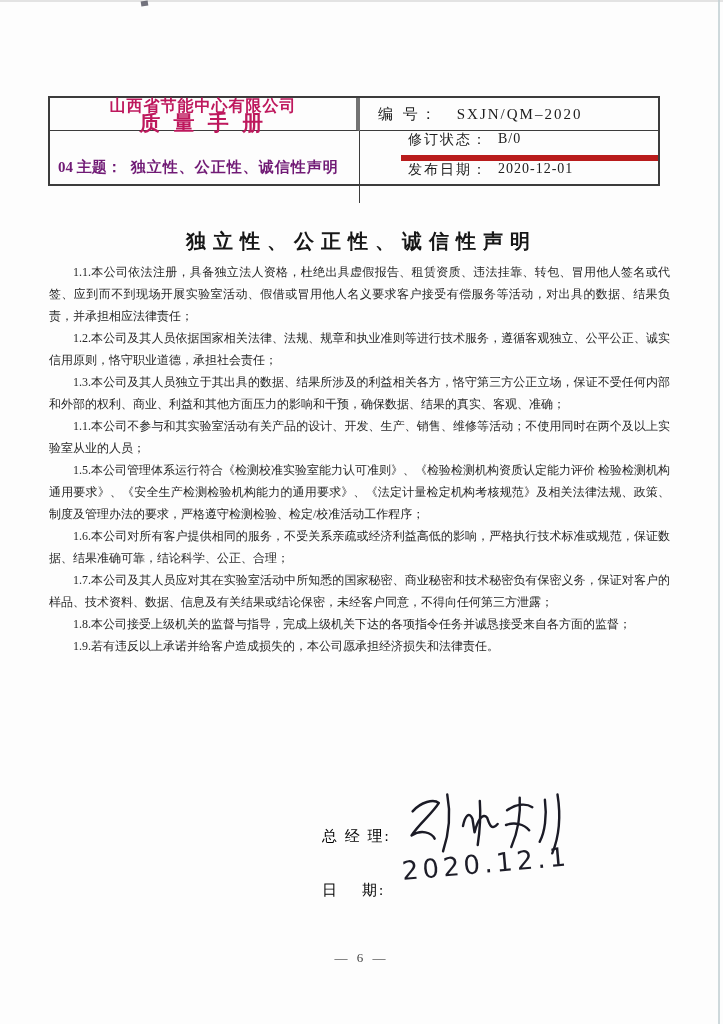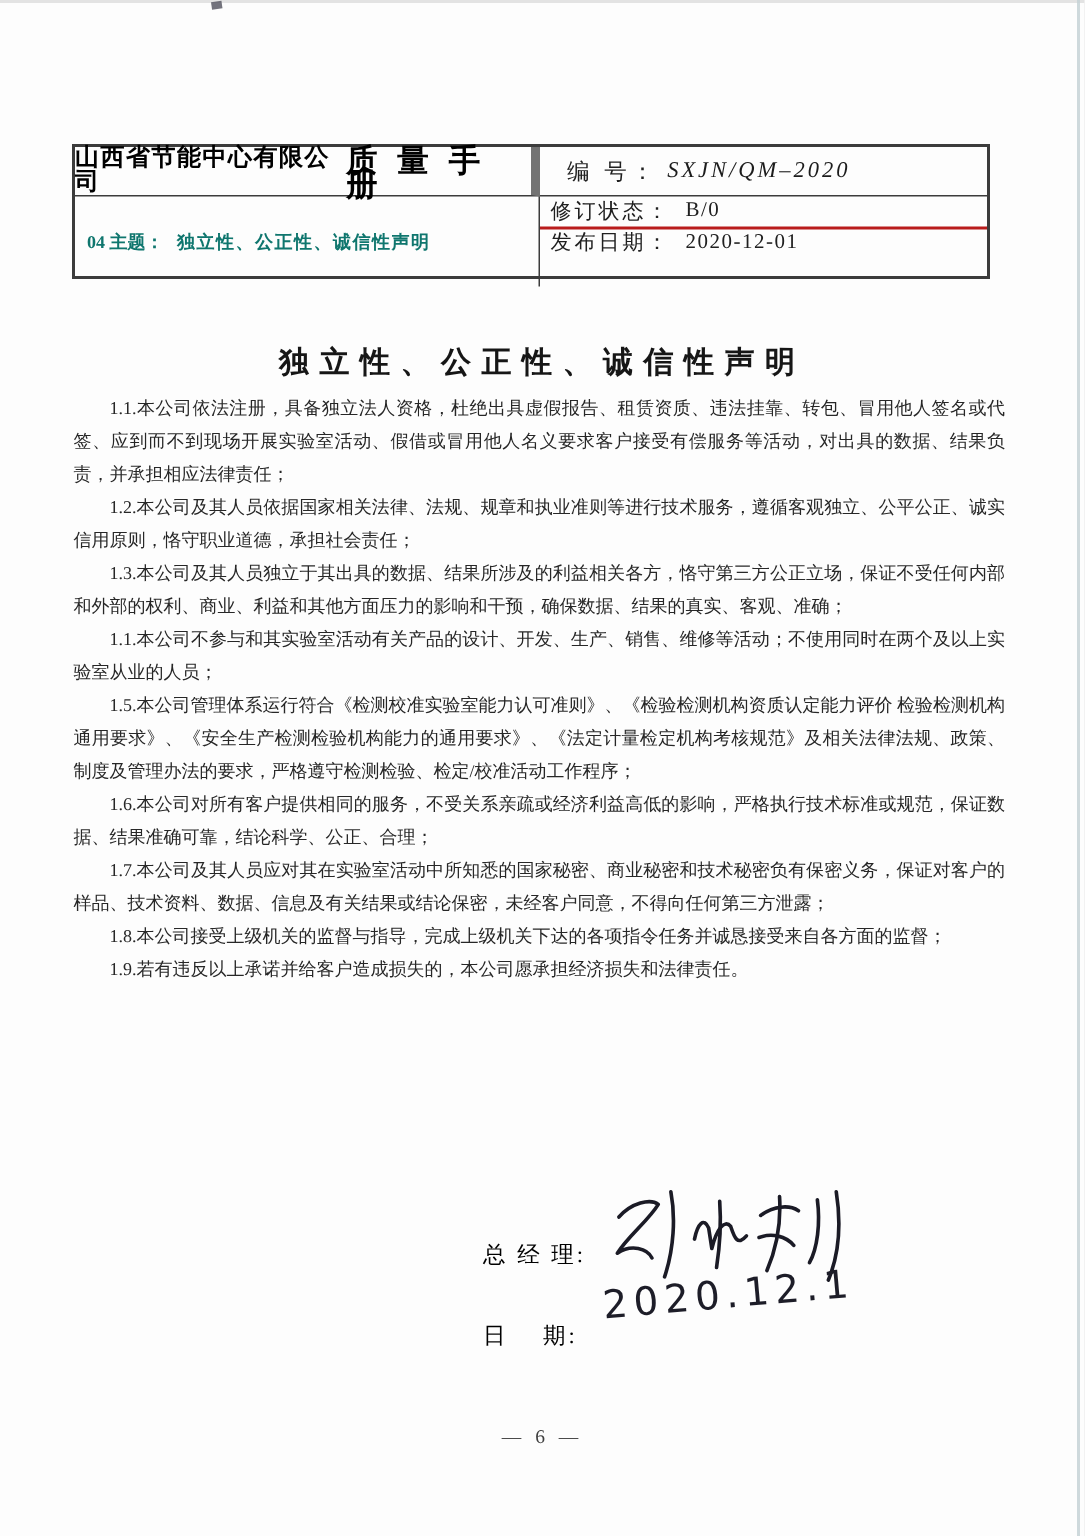--- a/index.html
+++ b/index.html
@@ -18,43 +18,43 @@
   .speck{position:absolute;left:141px;top:1px;width:7px;height:5px;background:#50505c;transform:rotate(-8deg);opacity:.8;}
 
   
   .header-table{
     position:absolute;left:48px;top:96px;width:612px;height:90px;
     border:2px solid #3c3c3c;box-sizing:border-box;
     display:grid;grid-template-columns:310px 1fr;grid-template-rows:33px 1fr;
   }
   .cell{box-sizing:border-box;}
   .cell-company{
-    grid-column:1;grid-row:1;border-right:6px solid #737373;border-bottom:1px solid #3c3c3c;
-    display:flex;flex-direction:row;align-items:center;justify-content:center;
-    font-weight:700;font-size:16px;line-height:16px;letter-spacing:1px;color:#000000;
+    grid-column:1;grid-row:1;border-right:4px solid #737373;border-bottom:1px solid #3c3c3c;
+    display:flex;flex-direction:column;align-items:center;justify-content:center;
+    font-weight:700;font-size:16px;line-height:16px;letter-spacing:1px;color:#be185d;
   }
   .company-line2{font-size:21px;letter-spacing:4px;margin-top:1px;}
   .cell-docnum{
     grid-column:2;grid-row:1;border-bottom:1px solid #3c3c3c;
     display:flex;align-items:center;padding-left:18px;font-size:15px;white-space:pre;
   }
   .docnum-label{letter-spacing:3px;color:#202020;text-align:center;}
-  .docnum-value{font-style:italic;letter-spacing:2px;margin-left:6px;color:#1c1c1c;}
+  .docnum-value{letter-spacing:2px;margin-left:18px;color:#1c1c1c;}
   .cell-subject{
     grid-column:1;grid-row:2;border-right:1px solid #3c3c3c;
     display:flex;align-items:center;padding-left:8px;
-    font-weight:700;font-size:12px;color:#0f766e;white-space:pre;
+    font-weight:700;font-size:15px;color:#701a75;white-space:pre;
   }
   .subject-value{margin-left:9px;letter-spacing:1px;}
   .cell-meta{grid-column:2;grid-row:2;display:grid;grid-template-rows:1fr 1fr 1fr;}
   .meta-row{
-    display:flex;align-items:center;padding-left:7px;
-    font-size:14px;white-space:pre;box-sizing:border-box;color:#202020;
+    display:flex;align-items:flex-start;padding-left:7px;
+    font-size:14px;white-space:pre;box-sizing:border-box;color:#202020;margin-left:41px;
   }
-  .meta-row + .meta-row{border-top:2px solid #b91c1c;font-family:Liberation Serif, serif;}
+  .meta-row + .meta-row{border-top:6px solid #b91c1c;font-family:Liberation Serif, serif;}
   .meta-label{letter-spacing:2px;}
   .meta-value{margin-left:10px;letter-spacing:1px;}
 
   
   .doc-title{
     position:absolute;top:228px;left:0;width:100%;
     text-align:center;font-family:"Liberation Sans","DejaVu Sans",sans-serif;
     font-weight:700;font-size:20px;letter-spacing:7px;color:#161616;
   }
   .doc-body{

